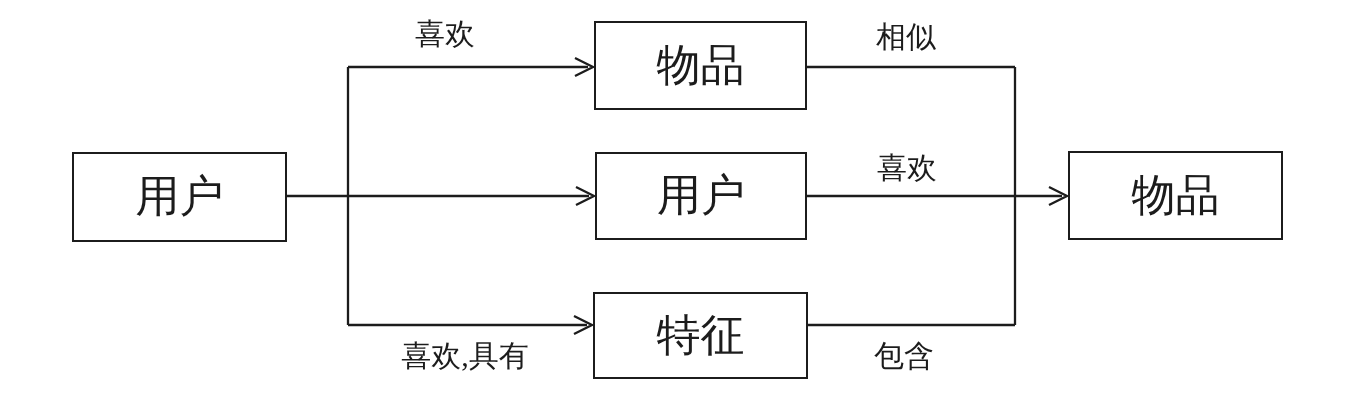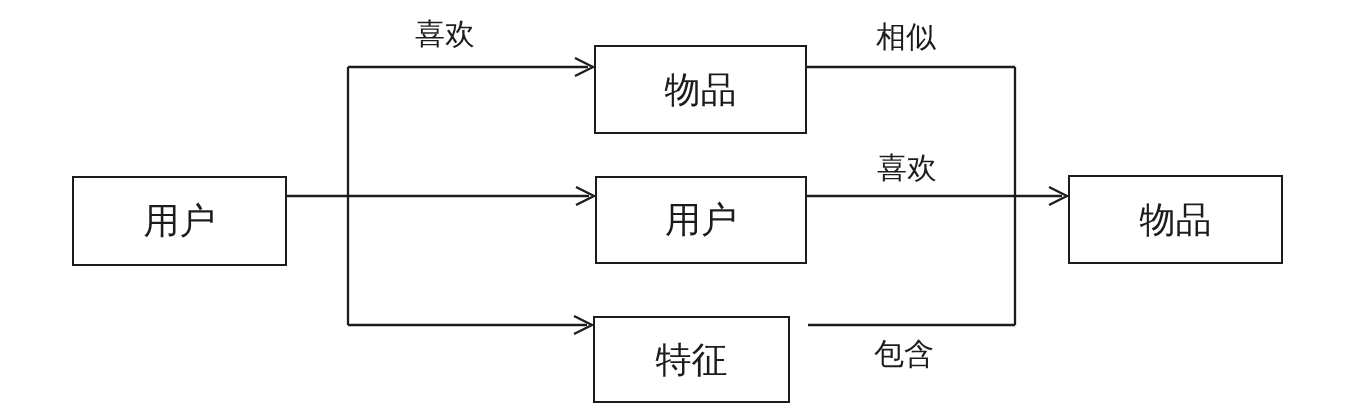--- a/index.html
+++ b/index.html
@@ -29,43 +29,42 @@
     fill: none;
   }
   .node {
     position: absolute;
     box-sizing: border-box;
     border: 2.5px solid var(--ink, #1c1c1c);
     background: #ffffff;
     display: flex;
     align-items: center;
     justify-content: center;
-    font-size: 36px;
+    font-size: 44px;
     line-height: 1;
-    margin-top: 24px;
   }
   #node-user-source   { left: 72px;   top: 152px; width: 215px; height: 90px; }
   #node-item-top      { left: 594px;  top: 21px;  width: 213px; height: 89px; }
   #node-user-middle   { left: 595px;  top: 152px; width: 212px; height: 88px; }
-  #node-feature-bottom{ left: 593px;  top: 292px; width: 197px; height: 87px; }
+  #node-feature-bottom{ left: 593px;  top: 292px; width: 215px; height: 87px; }
   #node-item-target   { left: 1068px; top: 151px; width: 215px; height: 89px; }
   .edge-label {
     position: absolute;
     transform: translate(-50%, -50%);
     font-size: 30px;
     line-height: 1;
     white-space: nowrap;
   }
   #label-like-top         { left: 445px; top: 34px;  }
   #label-similar-interest { left: 458px; top: 168px; }
   #label-friends          { left: 461px; top: 220px; }
   #label-like-has         { left: 465px; top: 356px; }
   #label-similar          { left: 906px; top: 37px;  }
   #label-like-right       { left: 907px; top: 168px; }
-  #label-contains         { left: 904px; top: 356px; font-family: Liberation Mono, monospace; }
+  #label-contains         { left: 904px; top: 356px; }
 </style>
 </head>
 <body>
 
 <div id="diagram-canvas">
 
   <svg id="connector-layer" viewBox="0 0 1357 403" xmlns="http://www.w3.org/2000/svg">
 
     <path d="M348,67 V325"></path>
 
@@ -102,20 +101,21 @@
   </div>
 
   <div class="node" id="node-item-target">
     <span>物品</span>
   </div>
 
   <div class="edge-label" id="label-like-top">喜欢</div>
 
 
 
+  <div class="edge-label" id="label-like-has">喜欢,具有</div>
 
   <div class="edge-label" id="label-similar">相似</div>
 
   <div class="edge-label" id="label-like-right">喜欢</div>
 
   <div class="edge-label" id="label-contains">包含</div>
 
 </div>
 
 </body></html>

